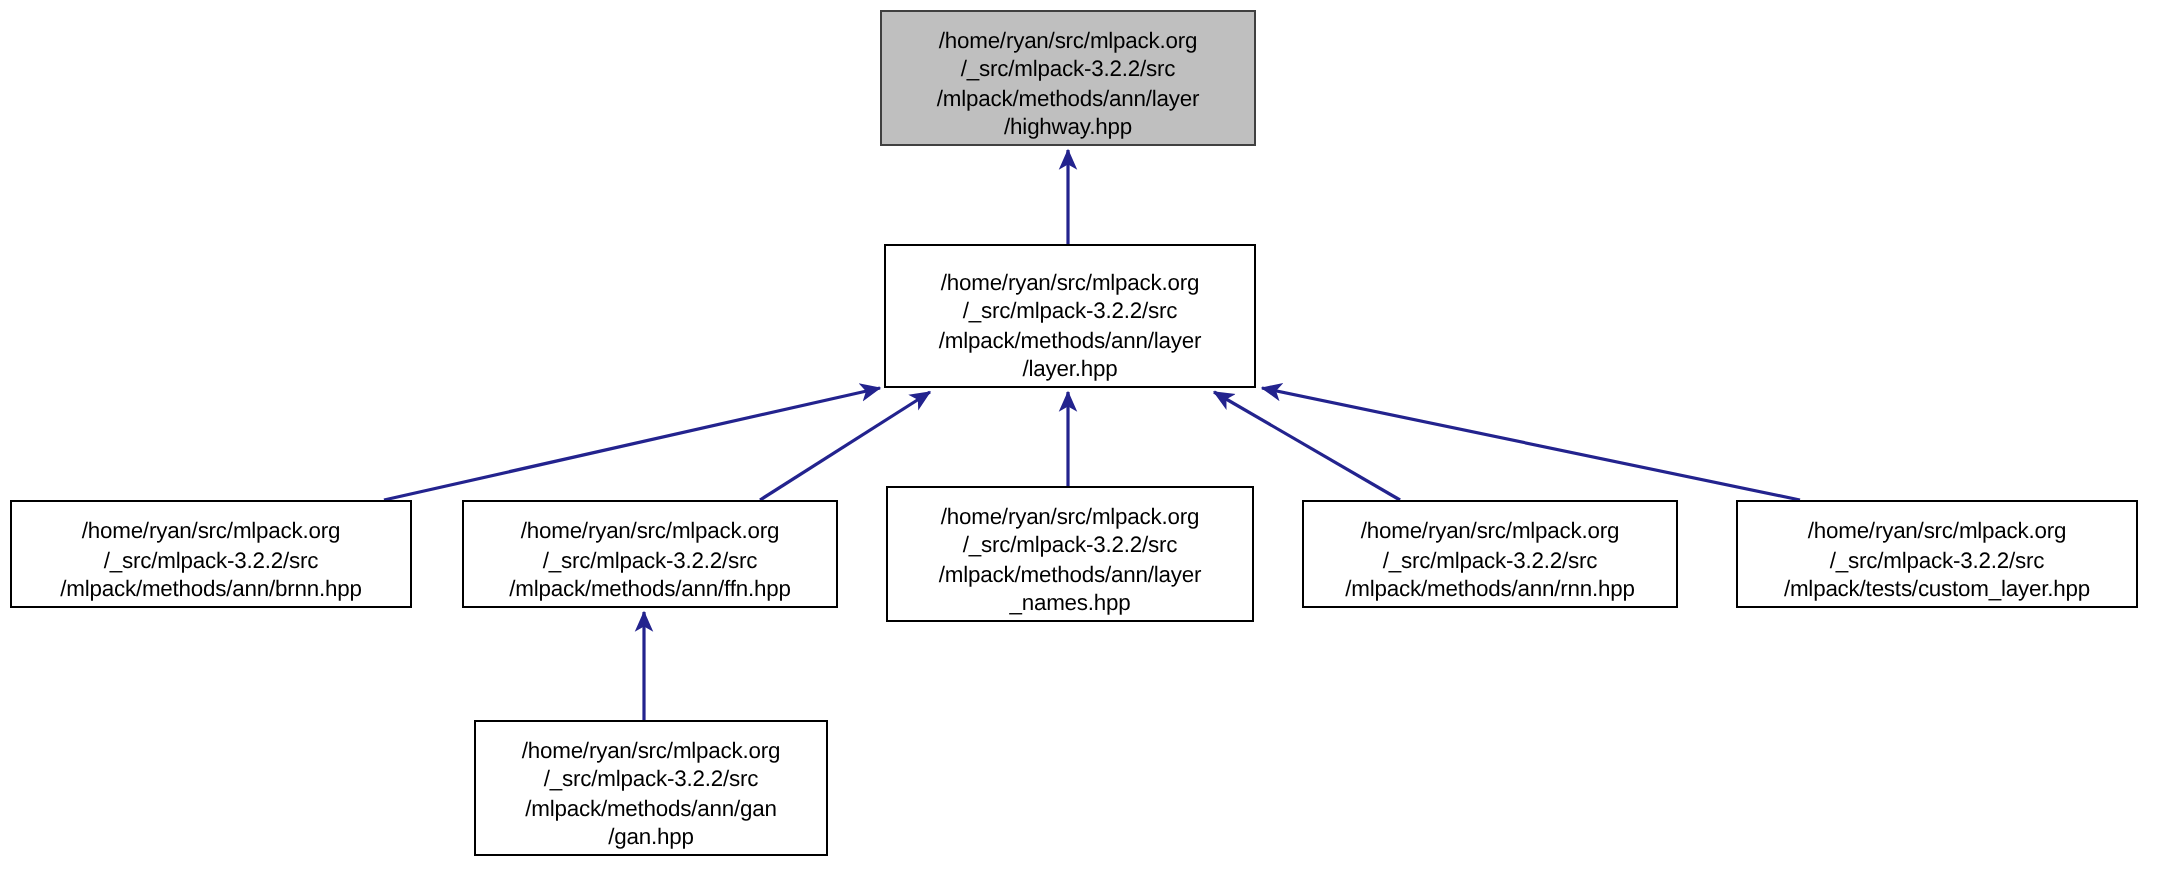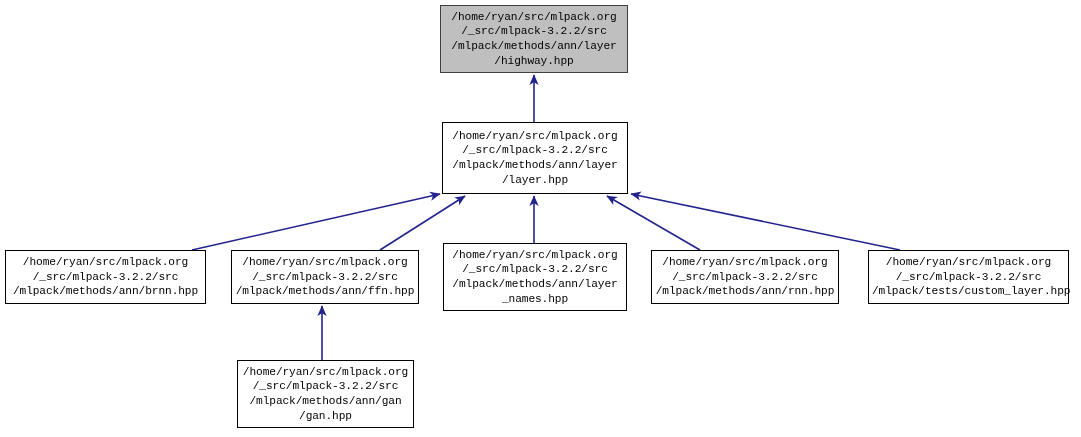--- a/index.html
+++ b/index.html
@@ -29,26 +29,25 @@
     position: absolute;
     box-sizing: border-box;
     border: 1px solid #000000;
     background: #ffffff;
     color: #000000;
     font-size: 11.2px;
     line-height: 14.6px;
     text-align: center;
     display: flex;
     flex-direction: column;
-    justify-content: center;
+    justify-content: flex-end;
     align-items: center;
     white-space: pre-line;
     letter-spacing: -0.1px;
     z-index: 2;
-    font-family: Liberation Mono, monospace;
   }
   .node.highlight {
     background: #bfbfbf;
     border: 1px solid #404040;
   }
   .node .label {
     display: block;
     width: 100%;
     padding: 0 3px;
     box-sizing: border-box;

